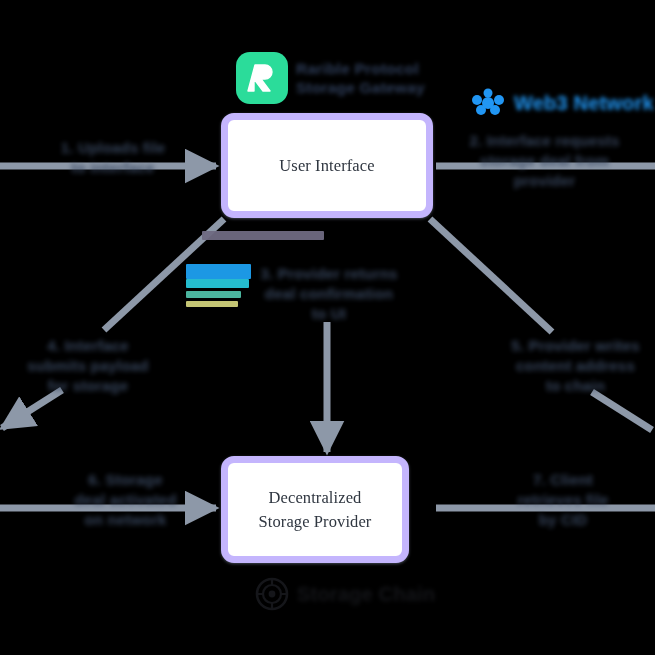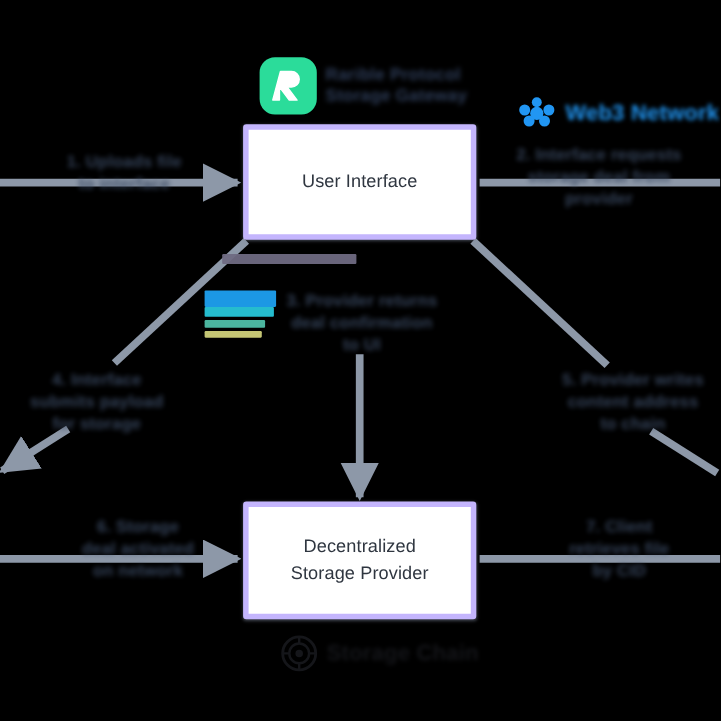--- a/index.html
+++ b/index.html
@@ -20,39 +20,40 @@
     position: absolute;
     left: 0; top: 0;
     width: 655px; height: 655px;
     pointer-events: none;
   }
 
   
   .node-box {
     position: absolute;
     background: #ffffff;
-    border: 5px solid #c4b5fd;
-    border-radius: 3px;
+    border: 7px solid #c4b5fd;
+    border-radius: 13px;
     box-shadow: 0 1px 3px rgba(120,130,150,0.55);
     display: flex;
     align-items: center;
     justify-content: center;
     text-align: center;
     color: #2f3640;
     font-size: 16.5px;
     line-height: 1.45;
     letter-spacing: .1px;
+    font-family: Liberation Serif, serif;
   }
   #node-ui {
     left: 221px; top: 113px;
     width: 212px; height: 105px;
   }
   #node-dsp {
     left: 221px; top: 456px;
-    width: 212px; height: 107px;
+    width: 188px; height: 107px;
   }
   .node-label { padding: 0 10px; }
 
   
   .annot {
     position: absolute;
     color: #3b4a63;
     font-size: 15px;
     font-weight: 700;
     line-height: 1.32;

